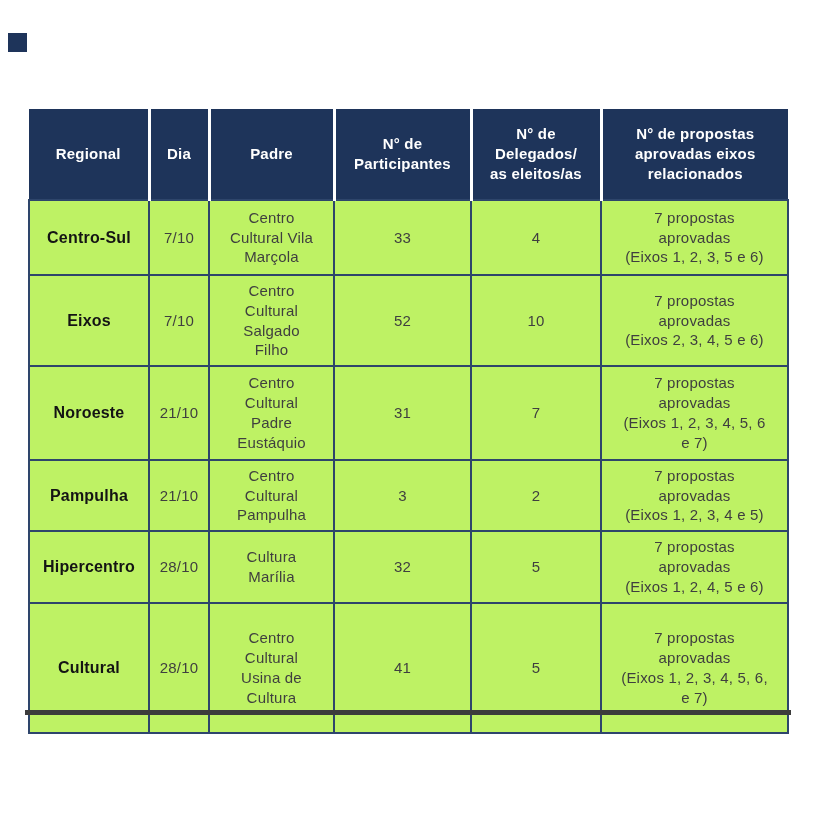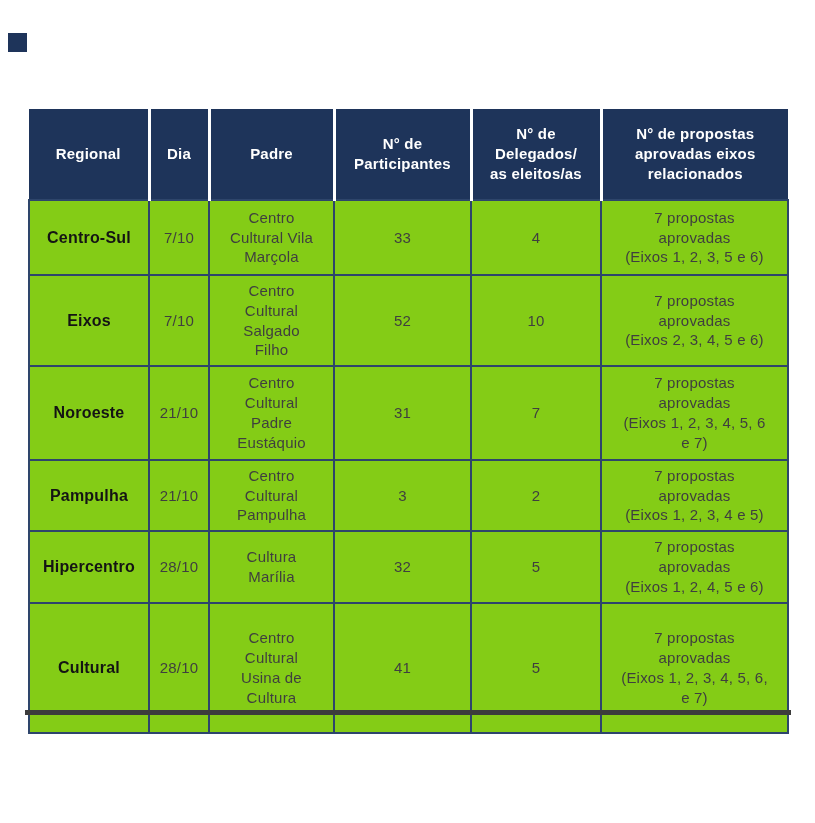--- a/index.html
+++ b/index.html
@@ -53,21 +53,21 @@
   table.data-table tbody td {
     border: 2px solid #2e456b;
     text-align: center;
     vertical-align: middle;
     font-size: 15px;
     line-height: 1.32;
     letter-spacing: 0.2px;
     color: #3f3f3f;
     white-space: pre-line;
     padding: 2px 4px;
-    background: #84cc16;
+    background: #bef264;
   }
   table.data-table tbody td.regional {
     font-weight: bold;
     color: #141414;
     font-size: 16px;
   }
   tr.r1 td { height: 69px; }
   tr.r2 td { height: 85px; }
   tr.r3 td { height: 88px; }
   tr.r4 td { height: 65px; }

